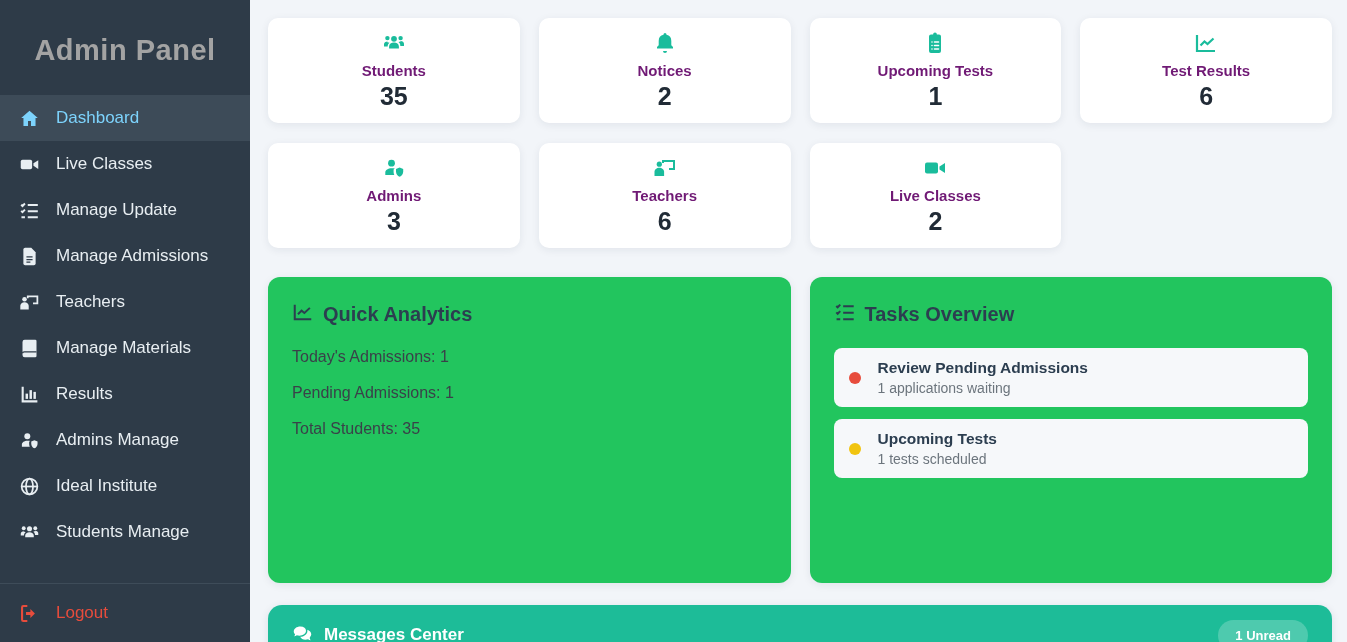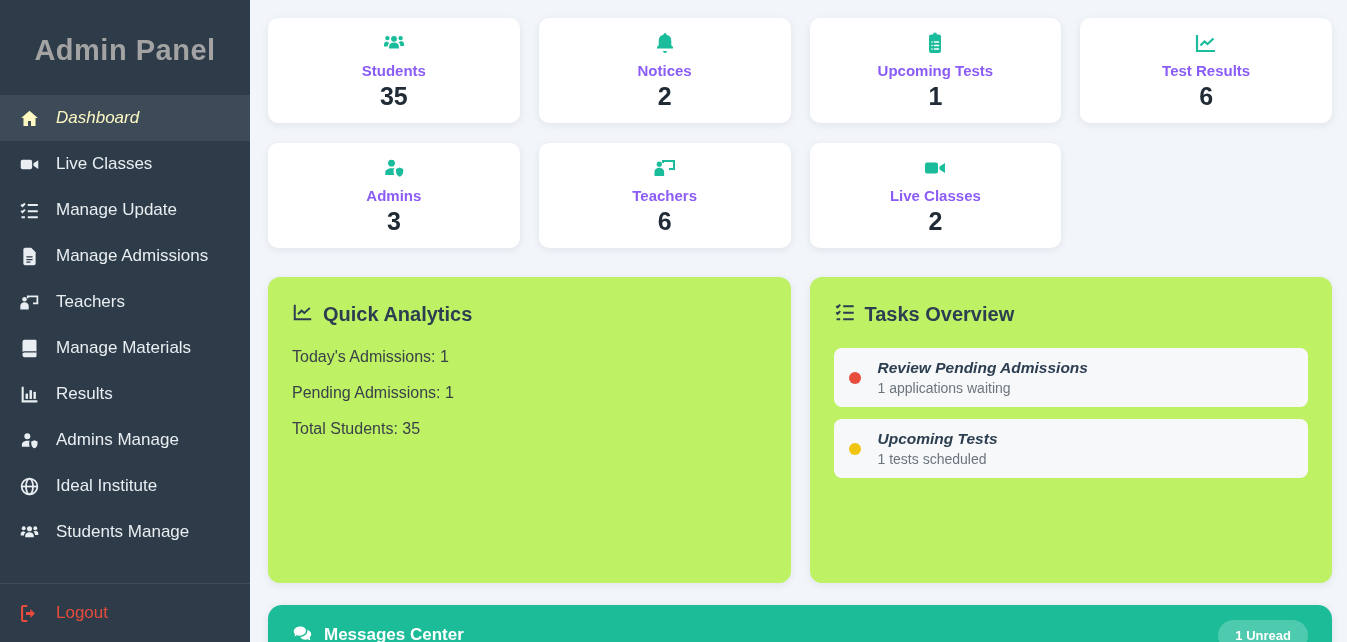--- a/index.html
+++ b/index.html
@@ -26,21 +26,21 @@
   .nav { display:flex; flex-direction:column; }
   .nav-item {
     height:46px;
     display:flex; align-items:center;
     padding:0 0 0 16px;
     color:#e8eef2;
     font-size:17px;
     cursor:pointer;
     text-decoration:none;
   }
-  .nav-item.active { background:#3d4b58; color:#fef9c3;font-style:italic; }
+  .nav-item.active { background:#3d4b58; color:#7dd3fc; }
   .nav-icon {
     width:26px; height:24px;
     display:inline-flex; align-items:center; justify-content:center;
     margin-right:14px;
     flex:0 0 26px;
   }
   .nav-icon svg { width:21px; height:21px; }
   .sidebar-spacer { flex:1; }
   .sidebar-divider { border-top:1px solid #3e4c59; margin:0; }
   .logout-item { color:#e74c3c; height:58px; }
@@ -58,52 +58,52 @@
     background:#ffffff;
     border-radius:10px;
     box-shadow:0 2px 8px rgba(20,40,70,.08);
     height:105px;
     display:flex; flex-direction:column;
     align-items:center; justify-content:center;
     text-align:center;
   }
   .stat-icon { color:#1abc9c; margin-bottom:7px; height:24px; display:flex; align-items:center; }
   .stat-icon svg { width:24px; height:24px; }
-  .stat-label { font-size:15px; font-weight:700; color:#8b5cf6; }
+  .stat-label { font-size:15px; font-weight:700; color:#701a75; }
   .stat-value { font-size:25px; font-weight:700; color:#212b36; margin-top:3px; }
   
   .panels {
     margin-top:29px;
     display:grid;
     grid-template-columns:1fr 1fr;
     gap:19px;
   }
   .panel {
-    background:#bef264;
+    background:#22c55e;
     border-radius:12px;
     box-shadow:0 2px 8px rgba(20,40,70,.08);
     height:306px;
     padding:24px;
   }
   .panel-heading {
     display:flex; align-items:center; gap:9px;
     font-size:20px; font-weight:700; color:#2c3e50;
     margin-bottom:20px;
   }
   .panel-heading svg { width:22px; height:22px; }
   .analytics-line { font-size:16px; color:#3a4149; margin-bottom:18px; }
   .task-item {
     background:#f6f8fa;
     border-radius:8px;
     padding:11px 15px;
     display:flex; align-items:center; gap:17px;
     margin-bottom:12px;
   }
   .task-dot { width:12px; height:12px; border-radius:50%; flex:0 0 12px; }
-  .task-title { font-size:15.5px; font-weight:700; color:#2c3e50;font-style:italic; }
+  .task-title { font-size:15.5px; font-weight:700; color:#2c3e50; }
   .task-subtitle { font-size:14px; color:#6c757d; margin-top:3px; }
   
   .messages-section {
     margin-top:22px;
     border-radius:14px 14px 0 0;
     overflow:hidden;
     box-shadow:0 2px 8px rgba(20,40,70,.10);
   }
   .messages-header {
     background:#1dbc98;

